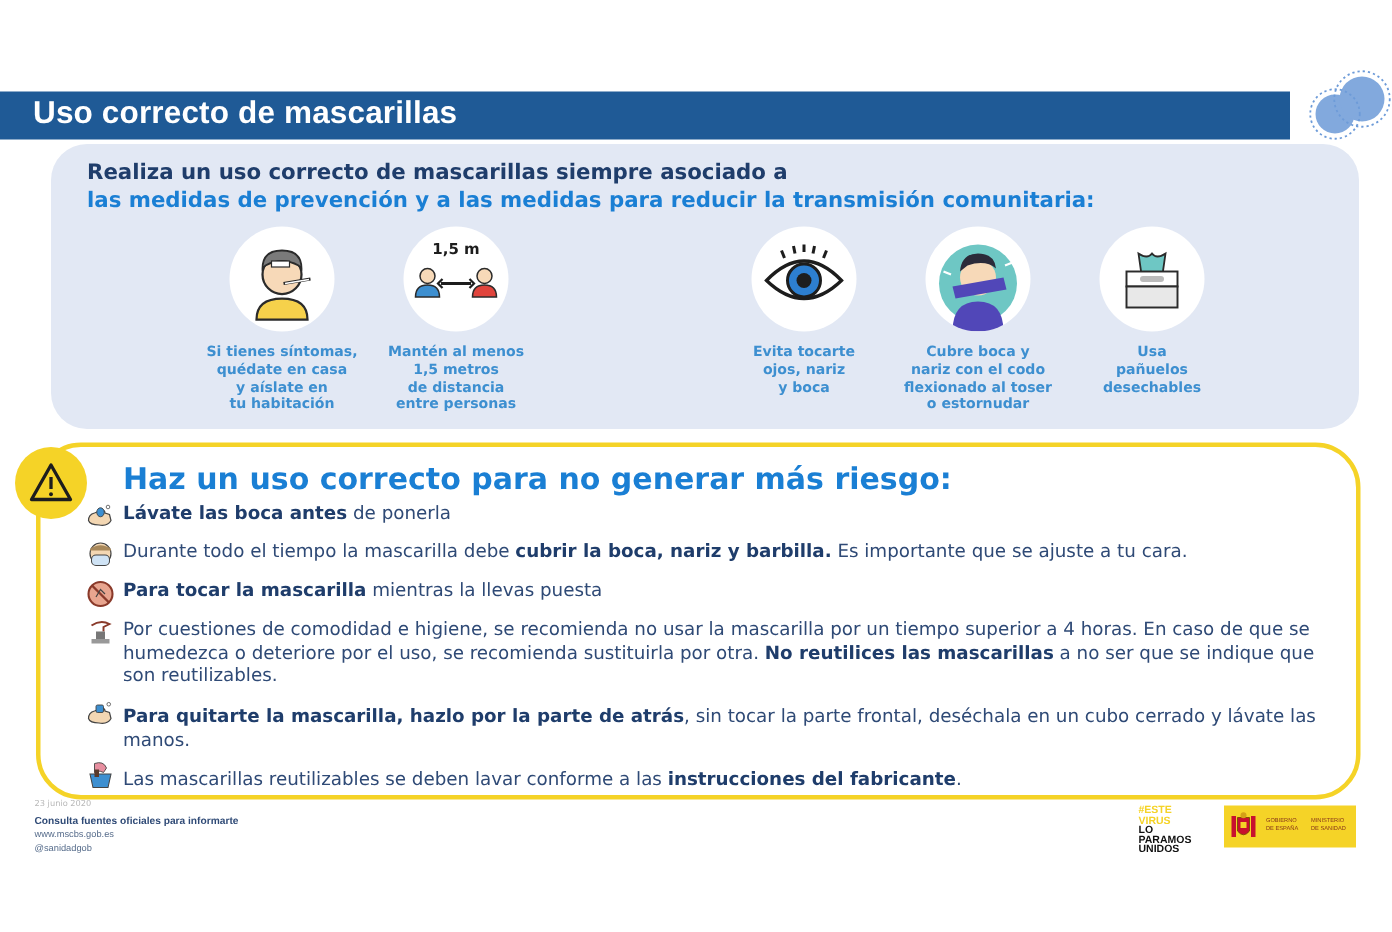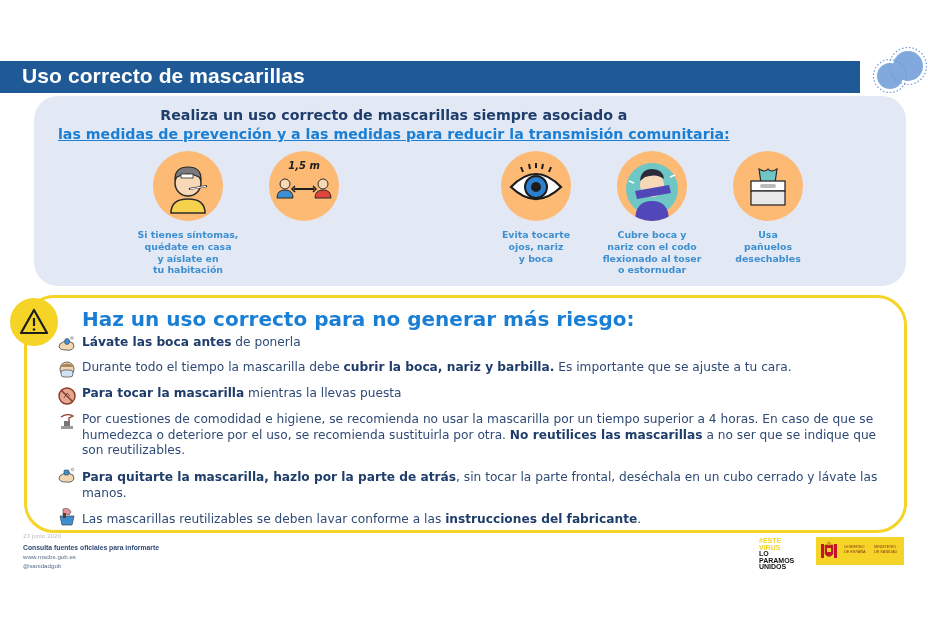--- a/index.html
+++ b/index.html
@@ -20,30 +20,30 @@
   }
 
   .prevention {
     position: absolute; left: 34px; top: 96px; width: 872px; height: 190px;
     background: #e2e8f4; border-radius: 24px;
   }
   .prev-head {
     position: absolute; left: 24px; top: 10px;
     font-family: "DejaVu Sans", sans-serif; font-weight: bold; font-size: 14.2px; line-height: 19px;
   }
-  .prev-head .l1 { color: #1f3d6b; display: block; text-align: center; }
-  .prev-head .l2 { color: #1a7fd4; display: block; text-decoration: underline; }
+  .prev-head .l1 { color: #1f3d6b; display: block; }
+  .prev-head .l2 { color: #1a7fd4; display: block; }
 
   .measures { position: absolute; left: 94px; top: 55px; width: 700px; height: 130px; }
   .measure {
     position: absolute; top: 0; width: 120px; text-align: center;
   }
   .measure .circle {
-    width: 70px; height: 70px; border-radius: 50%; background: #fdba74;
-    margin: 0 auto; position: relative; overflow: hidden; font-style: italic;
+    width: 70px; height: 70px; border-radius: 50%; background: #ffffff;
+    margin: 0 auto; position: relative; overflow: hidden;
   }
   .measure .circle svg { position: absolute; left: 0; top: 0; width: 70px; height: 70px; }
   .measure .caption {
     margin-top: 8px; font-size: 9.4px; line-height: 11.8px; color: #3d8fd0;
     white-space: pre-line;
     font-weight: bold;
   }
 
   .risk {
     position: absolute; left: 24px; top: 295px; width: 883px; height: 238px;
@@ -140,20 +140,24 @@
         <svg viewBox="0 0 70 70">
           <text x="35" y="18" text-anchor="middle" font-family="DejaVu Sans, sans-serif" font-weight="bold" font-size="10" fill="#1d1d1d">1,5 m</text>
           <circle cx="16" cy="33" r="5" fill="#f7d9b8" stroke="#2b2b2b" stroke-width="1"></circle>
           <path d="M8 47 Q8 39 16 39 Q24 39 24 47 Z" fill="#3d8fd0" stroke="#2b2b2b" stroke-width="1"></path>
           <circle cx="54" cy="33" r="5" fill="#f7d9b8" stroke="#2b2b2b" stroke-width="1"></circle>
           <path d="M46 47 Q46 39 54 39 Q62 39 62 47 Z" fill="#e0443c" stroke="#2b2b2b" stroke-width="1"></path>
           <line x1="25" y1="38" x2="45" y2="38" stroke="#1d1d1d" stroke-width="2"></line>
           <path d="M26 35 L23 38 L26 41 M44 35 L47 38 L44 41" fill="none" stroke="#1d1d1d" stroke-width="1.5"></path>
         </svg>
       </div>
+      <div class="caption">Mantén al menos
+1,5 metros
+de distancia
+entre personas</div>
     </div>
 
 
     <div class="measure" style="left:348px">
       <div class="circle">
         <svg viewBox="0 0 70 70">
           <path d="M10 36 Q35 10 60 36 Q35 60 10 36 Z" fill="#fff" stroke="#1d1d1d" stroke-width="2.2"></path>
           <circle cx="35" cy="36" r="11" fill="#2d7fd0" stroke="#1d1d1d" stroke-width="2"></circle>
           <circle cx="35" cy="36" r="5" fill="#1d1d1d"></circle>
           <g stroke="#1d1d1d" stroke-width="2">

